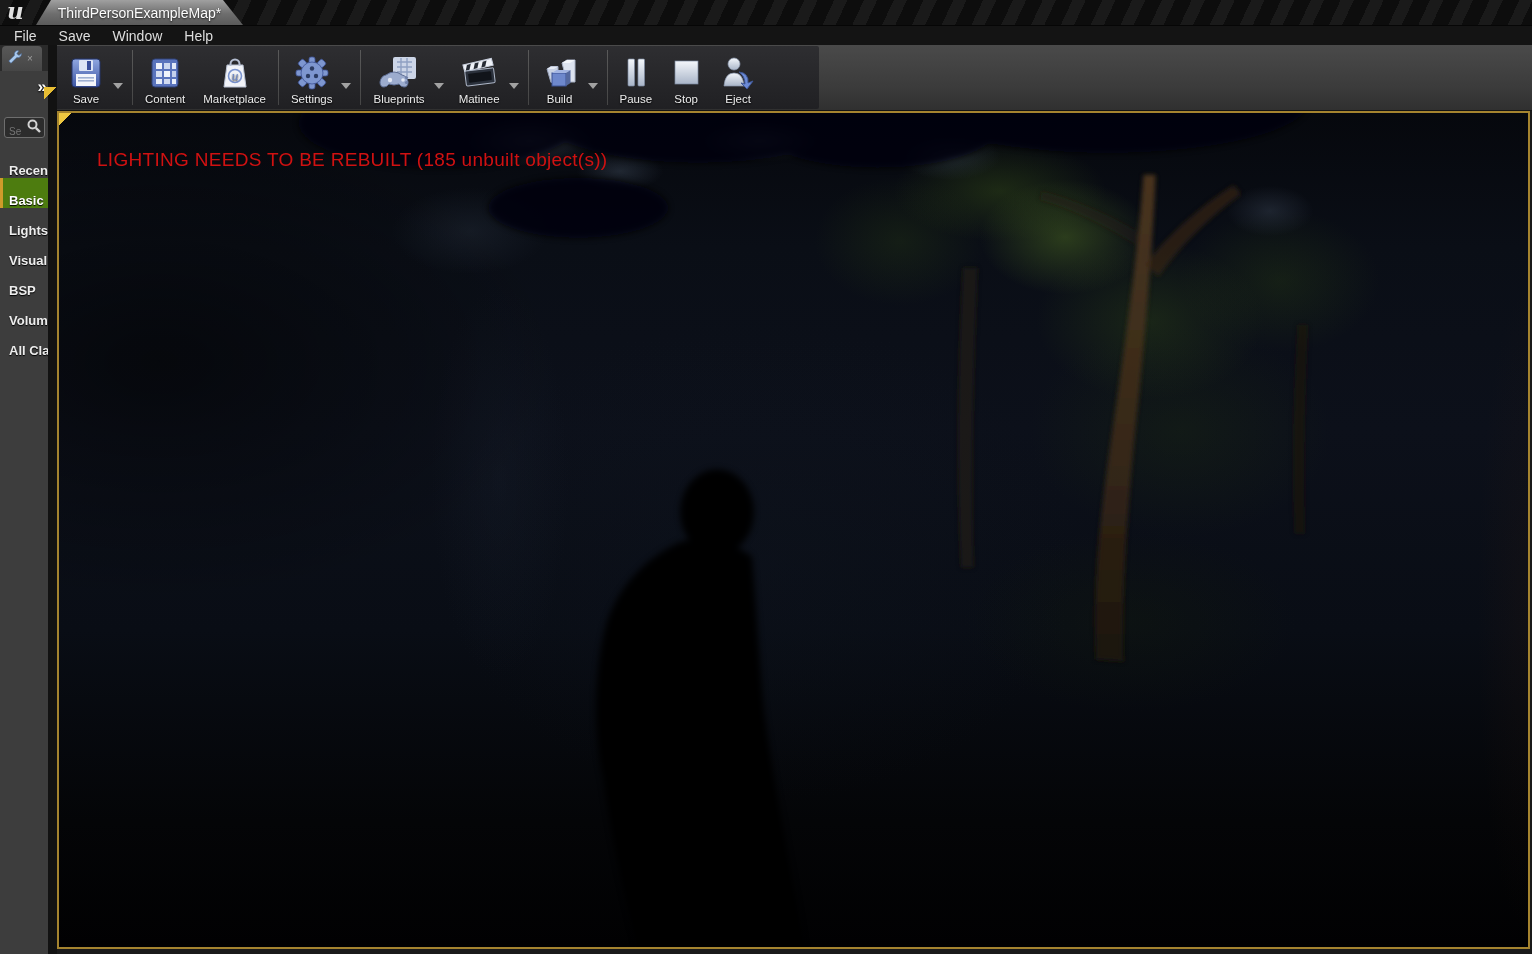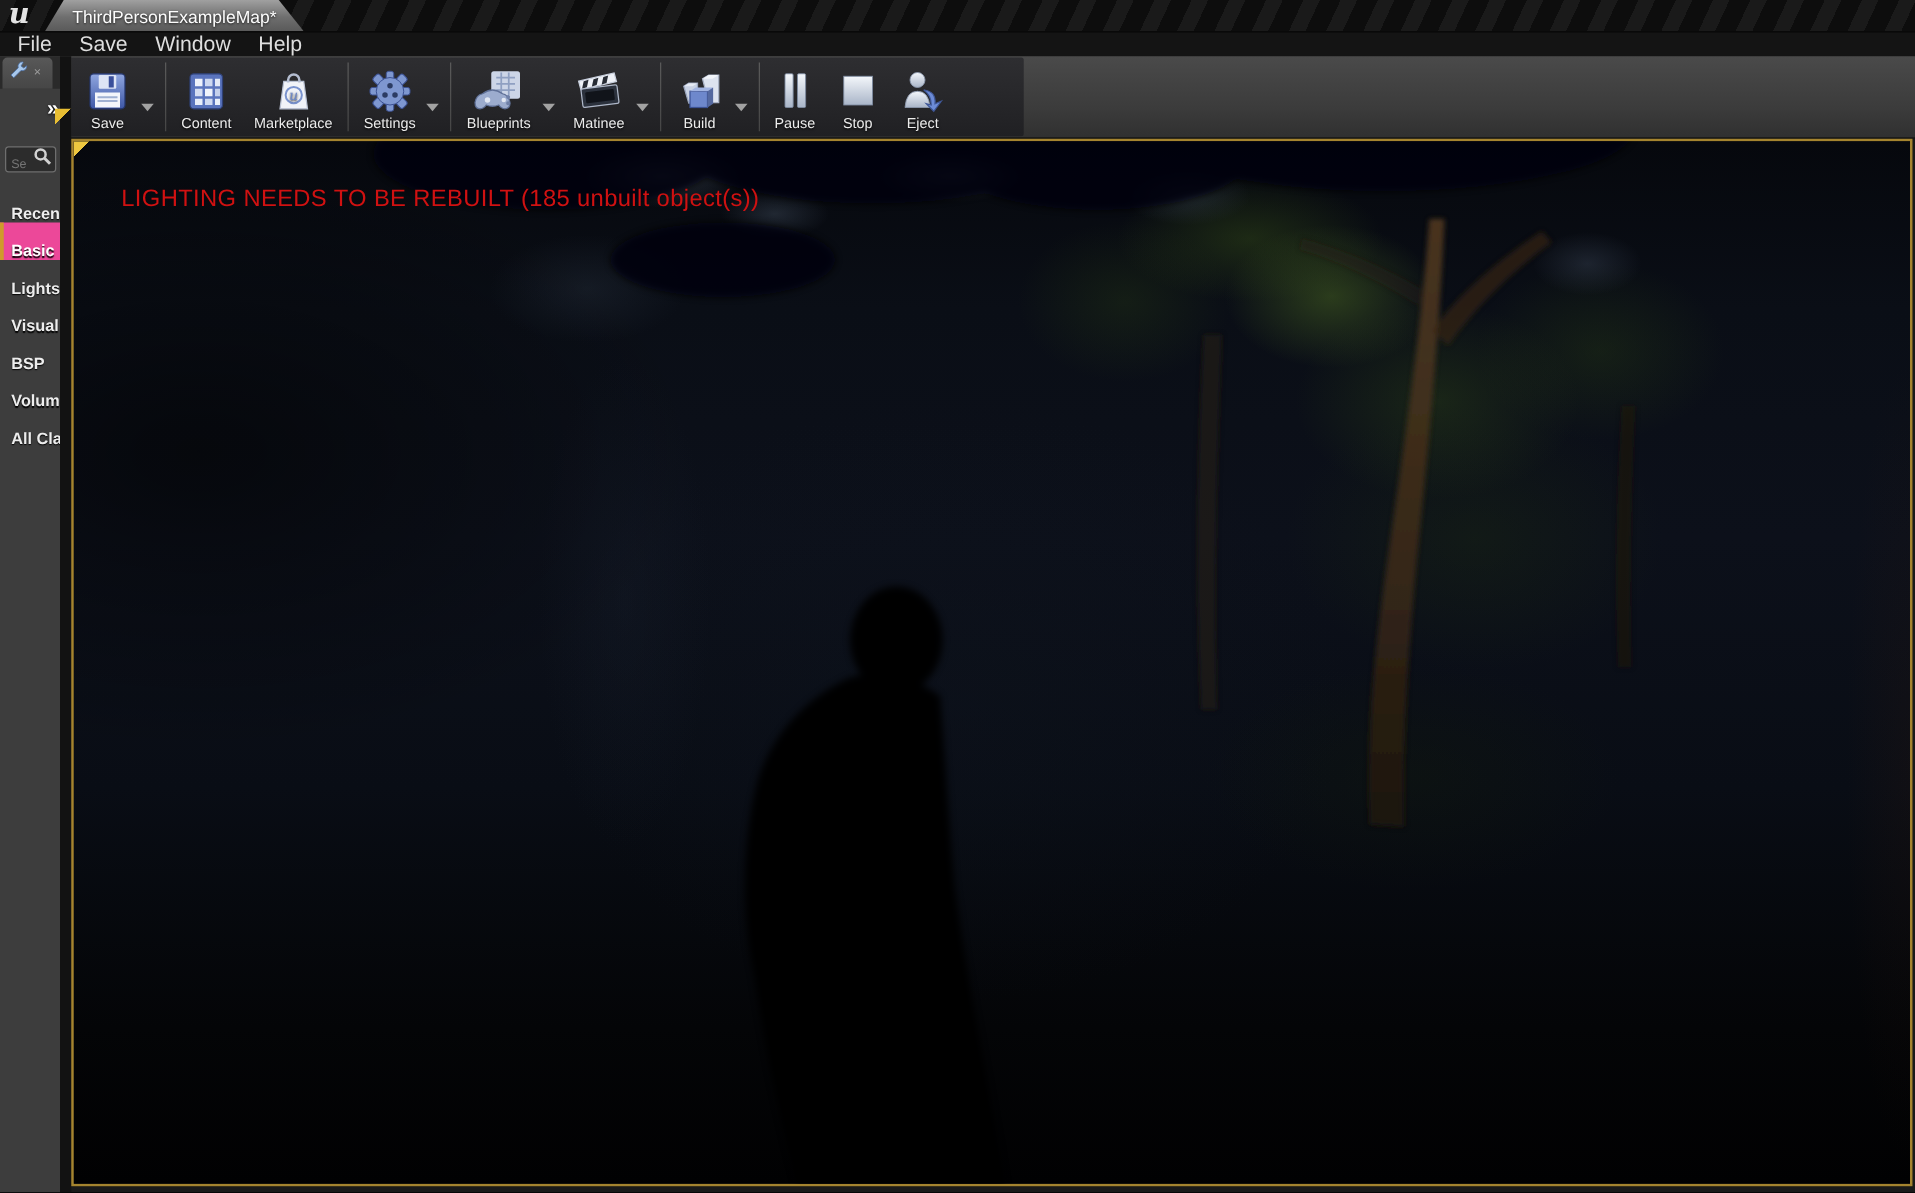--- a/index.html
+++ b/index.html
@@ -19,21 +19,21 @@
     color:#e2e2e2; font:italic bold 23px "DejaVu Serif", serif; z-index:3; }
   .map-tab { position:absolute; left:36px; top:0; width:207px; height:25px;
     background:linear-gradient(#a0a0a0, #6e6e6e 55%, #5a5a5a);
     clip-path:polygon(15px 0, calc(100% - 20px) 0, 100% 100%, 0 100%);
     display:flex; align-items:center; justify-content:center; z-index:2;
     color:#fdfdfd; font-size:14px; text-shadow:0 1px 2px rgba(0,0,0,.75); }
 
   
   .menubar { position:absolute; left:0; top:25px; width:100%; height:20px;
     background:#141414; border-top:1px solid #060606;
-    display:flex; align-items:center; color:#dedede; font-size:17px; }
+    display:flex; align-items:center; color:#dedede; font-size:14px; }
   .menu-item { padding:0 11px; cursor:default; }
   .menu-item:first-child { margin-left:3px; }
 
   
   .toolbar { position:absolute; left:0; top:45px; width:100%; height:66px;
     background:linear-gradient(#4a4a4a, #3b3b3b 65%, #303030);
     border-bottom:1px solid #141414; }
   .tb-block { position:absolute; left:57px; top:1px; height:63px; width:762px;
     background:linear-gradient(#2e2e31, #202023);
     border-radius:0 2px 2px 0; display:flex; align-items:stretch; padding:0 2px; }
@@ -59,21 +59,21 @@
     text-shadow:0 1px 2px #000; }
   .modes-search { position:absolute; left:4px; top:72px; width:41px; height:21px;
     background:#2c2c2c; border:1px solid #6e6e6e; border-radius:3px;
     display:flex; align-items:flex-end; padding:0 2px 0 4px; }
   .modes-search input { width:18px; border:0; outline:0; background:transparent;
     color:#a5a5a5; font-size:10px; font-family:"Liberation Sans",sans-serif; padding:0; }
   .mode-list { position:absolute; left:0; top:103px; right:0; }
   .mode-item { height:30px; display:flex; align-items:flex-end; padding-left:9px;
     font-weight:bold; font-size:13px; color:#ededed; white-space:nowrap; overflow:hidden;
     text-shadow:0 1px 1px #000; cursor:pointer; }
-  .mode-item.selected { background:#ec4899; border-left:3px solid #cf9b2a; padding-left:6px; color:#fff; }
+  .mode-item.selected { background:#4d7c0f; border-left:3px solid #cf9b2a; padding-left:6px; color:#fff; }
   .panel-gap { position:absolute; left:48px; top:45px; width:9px; bottom:0; background:#121212; }
 
   
   .viewport { position:absolute; left:57px; top:111px; right:2px; bottom:5px;
     border:2px solid #a5842f; background:#04060a; overflow:hidden; cursor:crosshair; }
   .vp-corner { position:absolute; left:0; top:0; width:13px; height:13px; z-index:9;
     background:linear-gradient(135deg, #eec740 48%, transparent 48%); }
   .scene-base { position:absolute; inset:0;
     background:linear-gradient(180deg,
       #06080d 0%, #0a0e16 16%, #0c101a 38%, #090d15 62%, #040507 85%, #010102 100%); }

